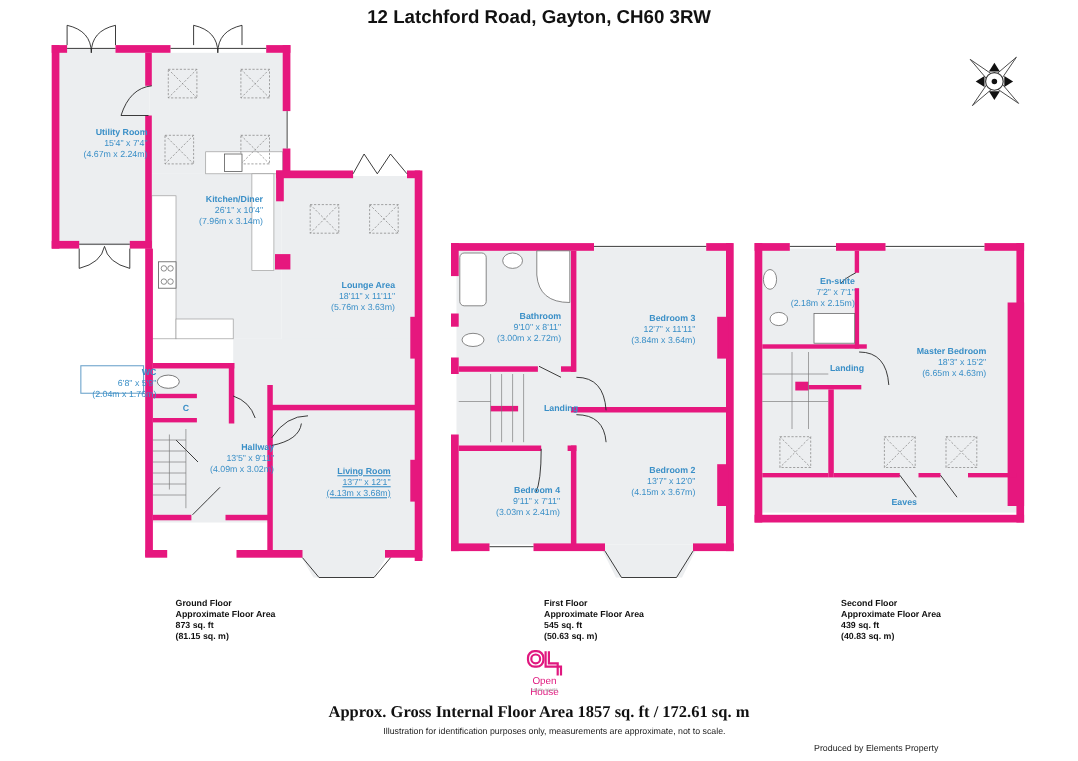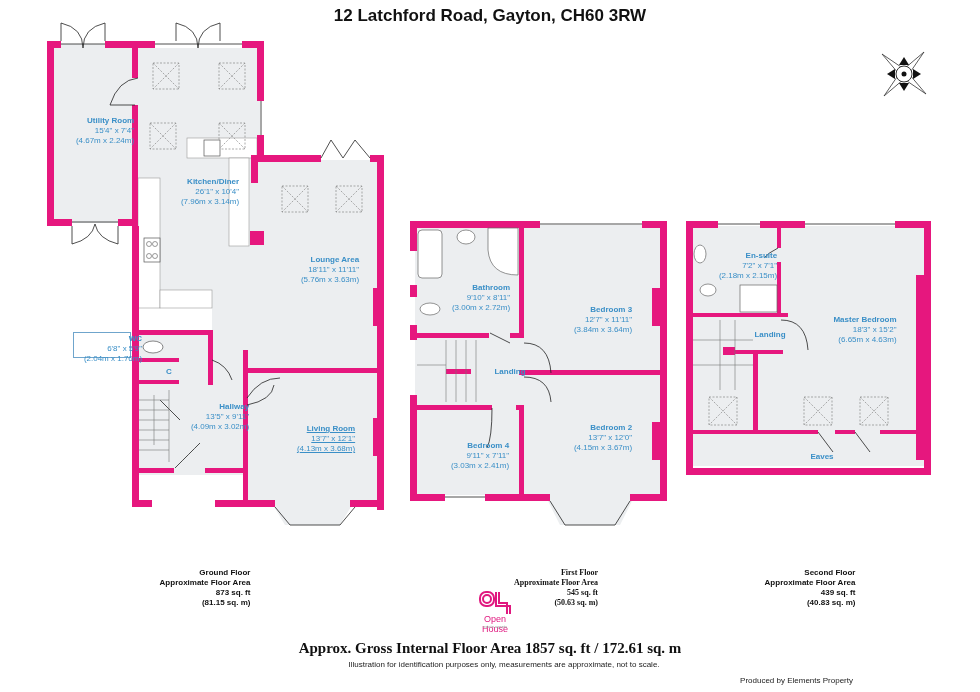--- a/index.html
+++ b/index.html
@@ -1,21 +1,21 @@
 <!DOCTYPE html>
 <html><head>
 <meta charset="utf-8">
 <style>
   html,body{margin:0;padding:0;background:#fff;}
   body{width:980px;height:692px;position:relative;overflow:hidden;font-family:"Liberation Sans",sans-serif;}
   .title{position:absolute;left:0;width:980px;top:6px;text-align:center;font-weight:bold;font-size:17px;color:#111;}
   svg.plan{position:absolute;left:0;top:0;}
   .lbl{position:absolute;text-align:right;color:#3a8fc7;font-size:8px;line-height:10px;white-space:nowrap;transform:translateX(-50%);margin-left:12px;}
   .lbl .n{font-weight:bold;}
-  .floor-cap{position:absolute;text-align:right;font-size:8px;line-height:10px;color:#111;font-weight:bold;transform:translateX(-50%);white-space:nowrap;margin-top:24px;}
+  .floor-cap{position:absolute;text-align:left;font-size:8px;line-height:10px;color:#111;font-weight:bold;transform:translateX(-50%);white-space:nowrap;}
   .gross{position:absolute;left:0;width:980px;top:640px;text-align:center;font-weight:bold;font-size:15px;color:#111;font-family:Liberation Serif, serif;}
   .note{position:absolute;left:0;width:980px;top:660px;text-align:center;font-size:8px;color:#222;padding-left:14px;}
   .prod{position:absolute;left:0;width:853px;top:676px;text-align:right;font-size:8px;color:#222;}
   .logo{position:absolute;left:470px;top:590px;width:50px;height:45px;}
   .logo-text{position:absolute;left:0;width:50px;top:24px;text-align:center;font-size:9px;color:#e0187f;}
   .logo-sub{position:absolute;left:0;width:50px;top:34px;text-align:center;font-size:4px;color:#999;}
   .wcbox{position:absolute;left:73px;top:332px;width:56px;height:24px;border:1px solid #6fa5cc;background:#fff;}
 </style>
 </head>
 <body>
@@ -259,21 +259,21 @@
   <div class="n">Living Room</div>
   <div>13'7" x 12'1"</div>
   <div>(4.13m x 3.68m)</div>
 </div>
 
 <div class="lbl" style="left:469px;top:283px;">
   <div class="n">Bathroom</div>
   <div>9'10" x 8'11"</div>
   <div>(3.00m x 2.72m)</div>
 </div>
-<div class="lbl" style="left:591px;top:305px;">
+<div class="lbl" style="left:591px;top:285px;">
   <div class="n">Bedroom 3</div>
   <div>12'7" x 11'11"</div>
   <div>(3.84m x 3.64m)</div>
 </div>
 <div class="lbl" style="left:498px;top:367px;">
   <div class="n">Landing</div>
 </div>
 <div class="lbl" style="left:468px;top:441px;">
   <div class="n">Bedroom 4</div>
   <div>9'11" x 7'11"</div>
@@ -301,21 +301,21 @@
 <div class="lbl" style="left:810px;top:452px;">
   <div class="n">Eaves</div>
 </div>
 
 <div class="floor-cap" style="left:205px;top:544px;">
   <div>Ground Floor</div>
   <div>Approximate Floor Area</div>
   <div>873 sq. ft</div>
   <div>(81.15 sq. m)</div>
 </div>
-<div class="floor-cap" style="left:556px;top:544px;font-family:Liberation Serif, serif;">
+<div class="floor-cap" style="left:540px;top:544px;">
   <div>First Floor</div>
   <div>Approximate Floor Area</div>
   <div>545 sq. ft</div>
   <div>(50.63 sq. m)</div>
 </div>
 <div class="floor-cap" style="left:810px;top:544px;">
   <div>Second Floor</div>
   <div>Approximate Floor Area</div>
   <div>439 sq. ft</div>
   <div>(40.83 sq. m)</div>

